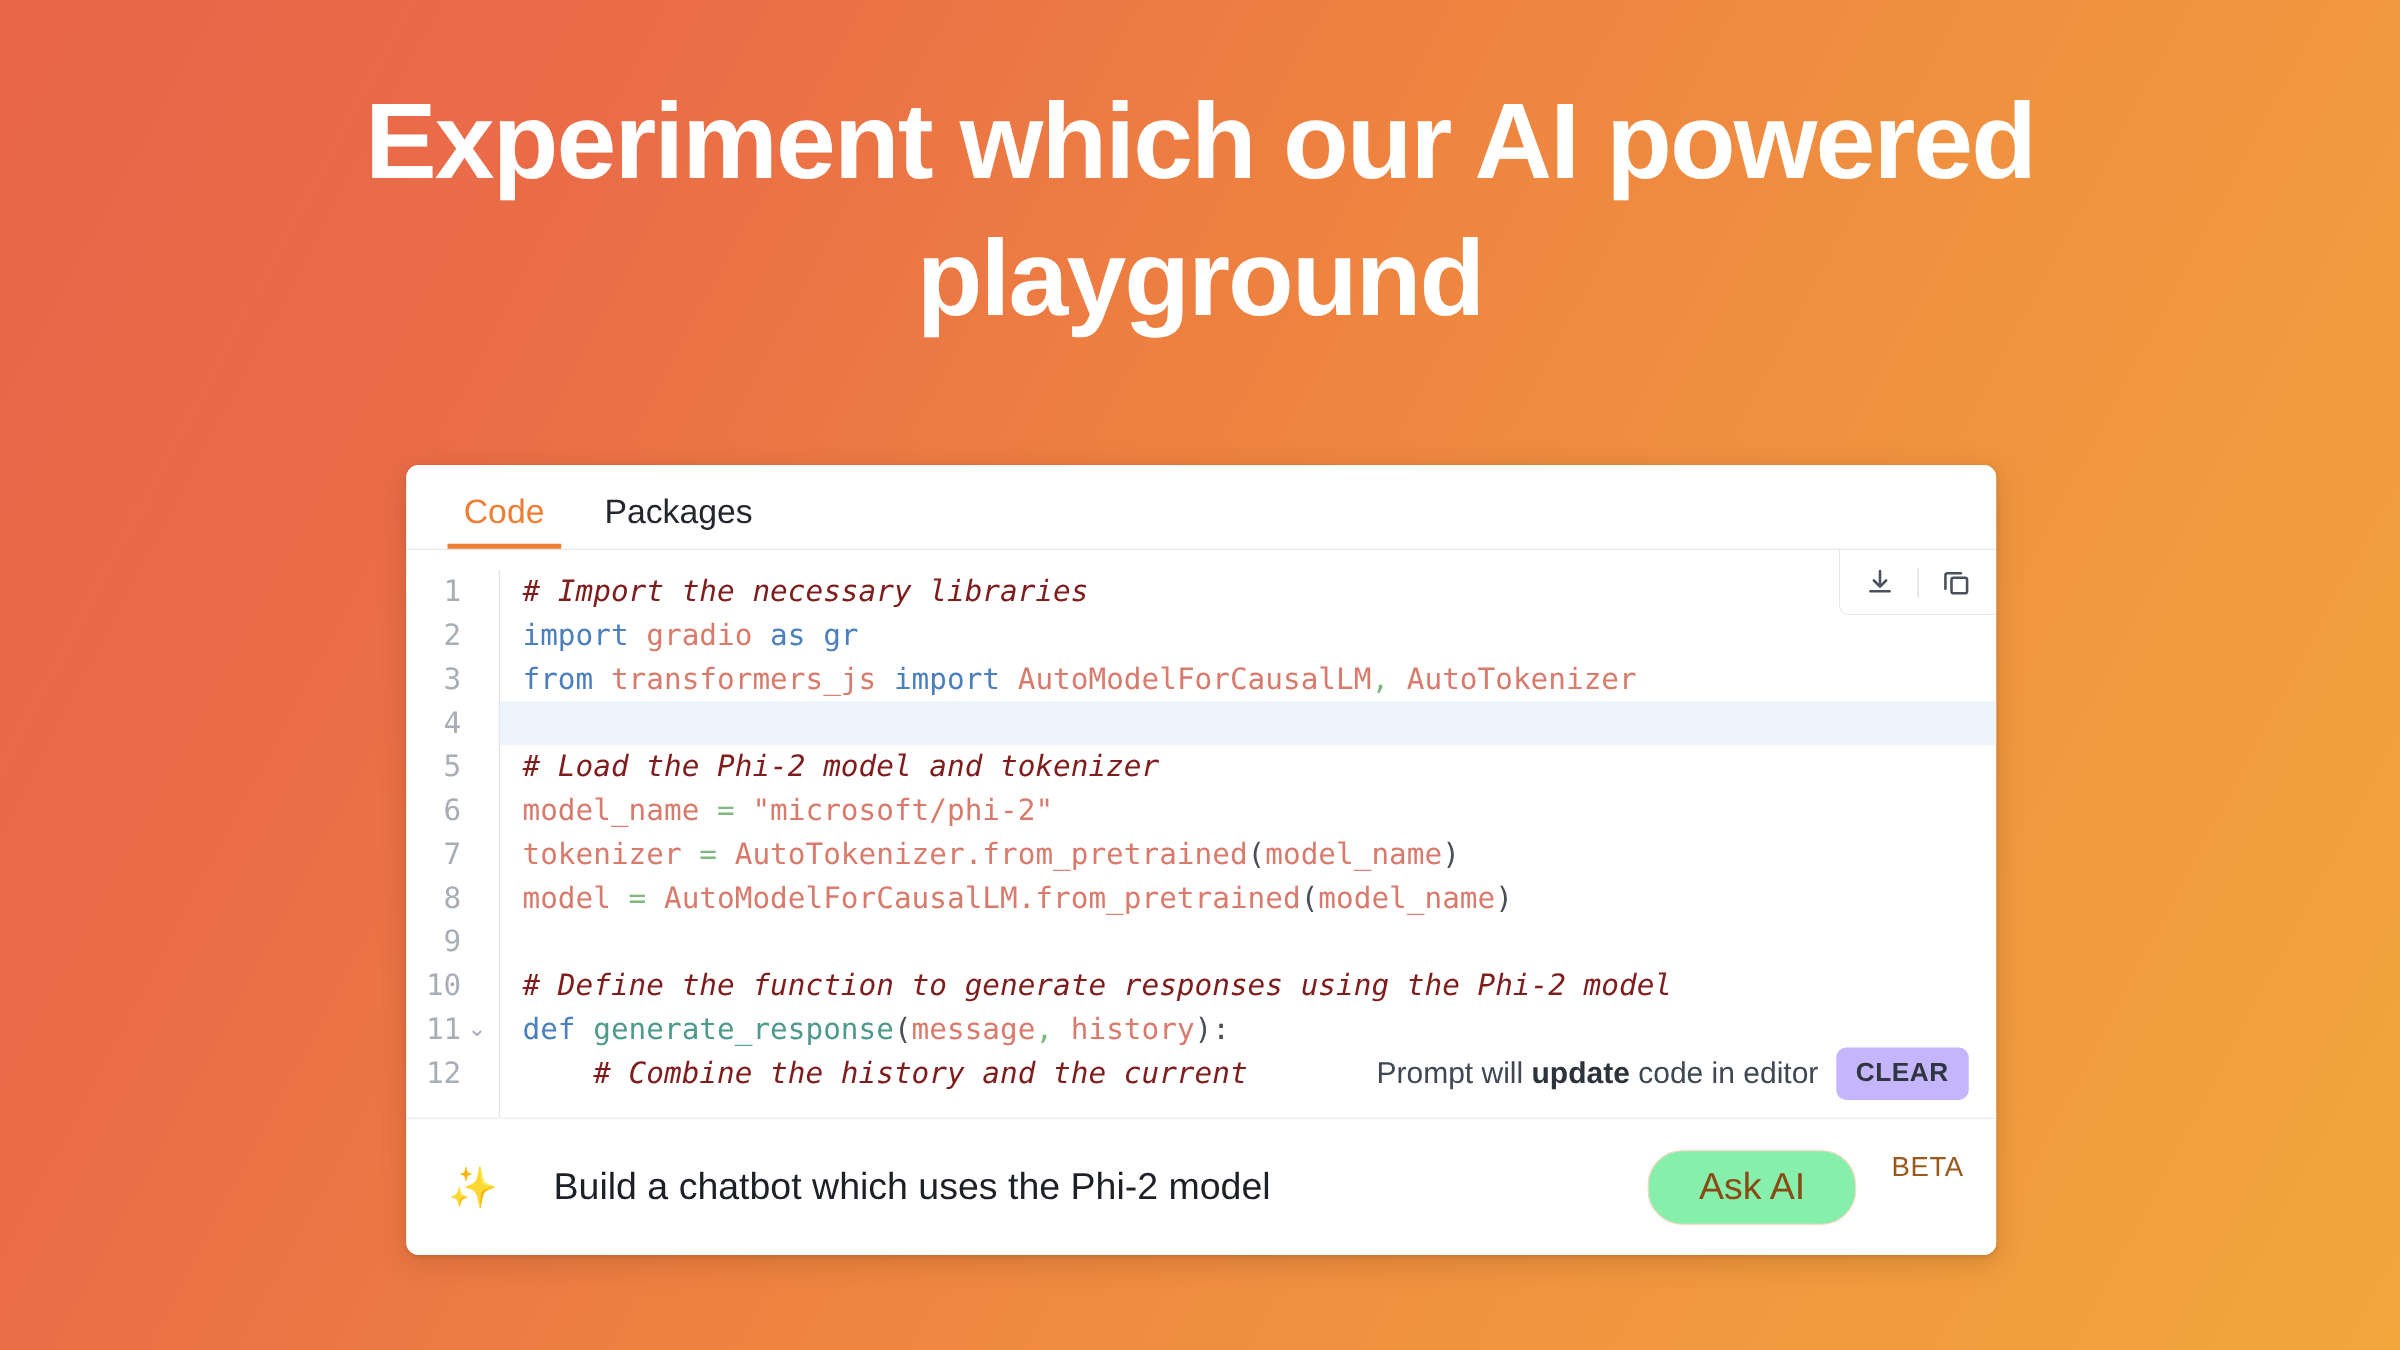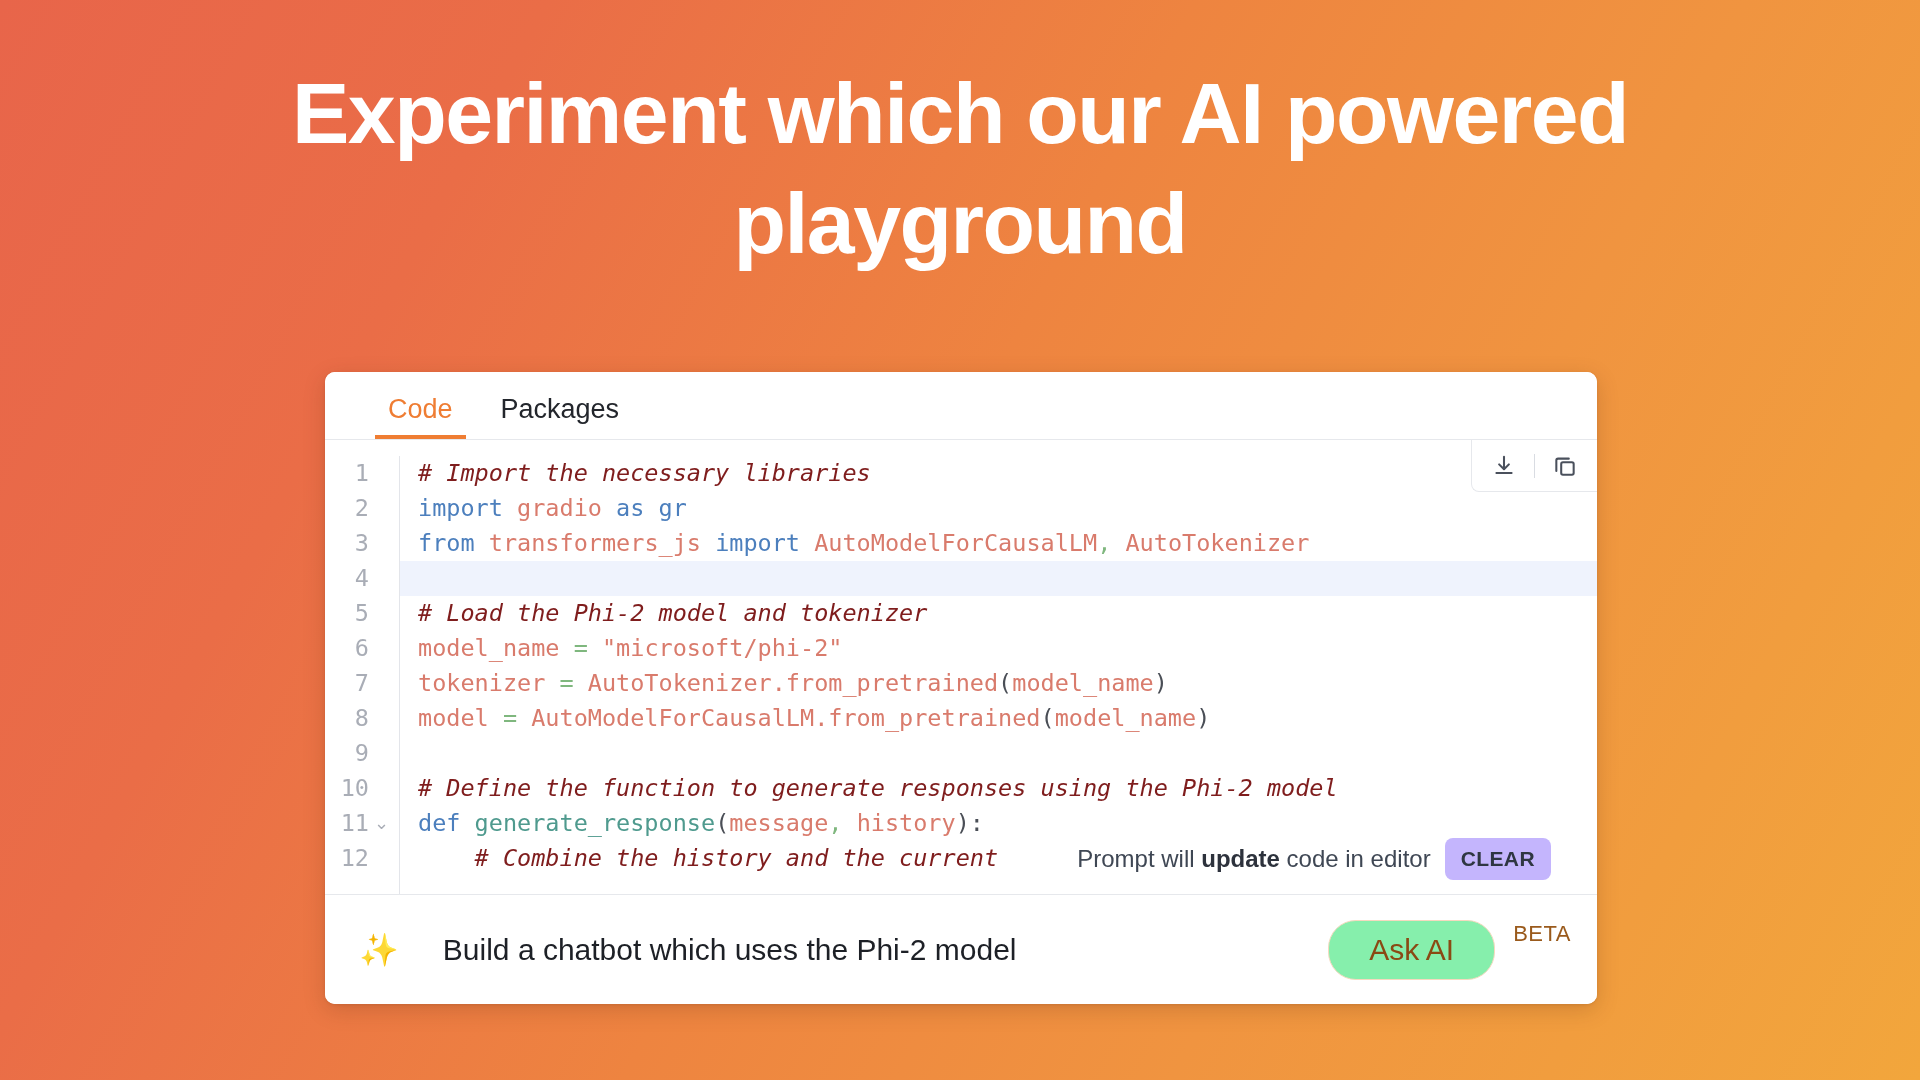--- a/index.html
+++ b/index.html
@@ -33,21 +33,21 @@
     border-radius:10px;
     box-shadow:0 6px 22px rgba(90,40,15,0.20), 0 1px 3px rgba(90,40,15,0.12);
     display:flex; flex-direction:column;
     overflow:hidden;
   }
 
   
   #tabbar {
     height:68px; flex:0 0 68px;
     display:flex; align-items:flex-end;
-    padding-left:50px;
+    padding-left:33px;
     border-bottom:1px solid #e6e8ec;
     background:#fff;
   }
   .tab {
     font-size:27px;
     padding:0 13px 12px 13px;
     margin-right:22px;
     color:#23262c;
     background:none; border:none;
     font-family:"Liberation Sans", sans-serif;
@@ -124,21 +124,21 @@
   .ed-btn {
     width:36px; height:36px;
     display:flex; align-items:center; justify-content:center;
     background:none; border:none; cursor:pointer; padding:0;
   }
   .ed-sep { width:1px; height:24px; background:#d9dce2; }
 
   
   #prompt-hint {
     position:absolute;
-    right:42px; bottom:8px;
+    right:18px; bottom:8px;
     display:flex; align-items:center; gap:14px;
     background:#fff;
     padding:6px 4px 6px 18px;
     z-index:3;
   }
   #prompt-hint .hint-text {
     font-size:24px; color:#3f4754;
     font-family:"Liberation Sans", sans-serif;
     white-space:pre;
   }
@@ -185,20 +185,21 @@
     padding:12px 40px;
     font-family:"Liberation Sans", sans-serif;
     cursor:pointer;
   }
   #beta-badge {
     flex:0 0 auto;
     color:#9a5a1c;
     font-size:22px;
     align-self:flex-start;
     margin-top:26px;
+    margin-left:10px;
     letter-spacing:0.5px;
   }
 </style>
 </head>
 <body>
 
 <div id="hero">
   <span class="hero-line">Experiment which our AI powered</span>
   <span class="hero-line">playground</span>
 </div>

